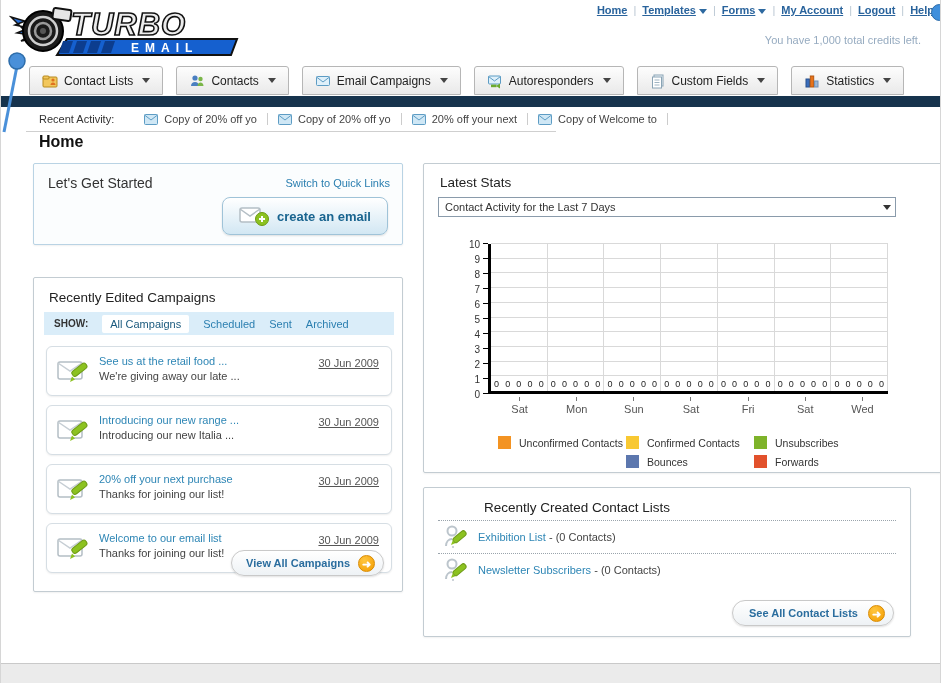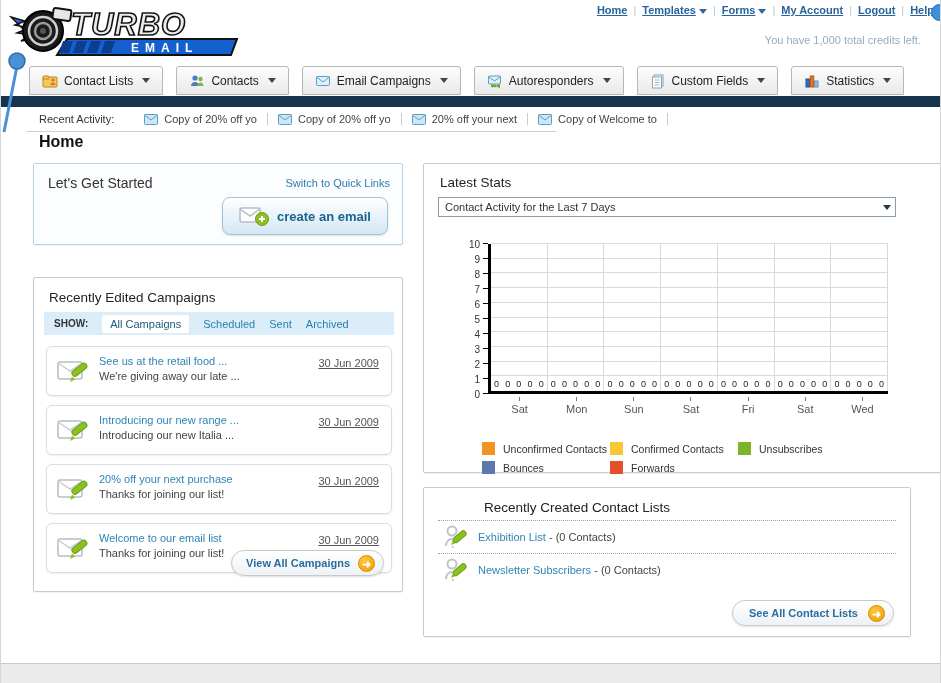--- a/index.html
+++ b/index.html
@@ -78,21 +78,21 @@
   .chart-plot { position:absolute; left:26px; top:0; width:400px; height:150px; border-left:3px solid #000; border-bottom:3px solid #000; display:flex; }
   .hgrid { position:absolute; left:0; right:0; height:1px; background:#d9d9d9; }
   .day-col { flex:1; position:relative; border-right:1px solid #d9d9d9; }
   .zeros { position:absolute; left:0; right:0; bottom:2px; display:flex; justify-content:space-around; font-size:9px; color:#222; }
   .chart-x { position:absolute; left:29px; top:153px; width:400px; display:flex; }
   .xcell { flex:1; text-align:center; }
   .xtick { width:1px; height:4px; background:#777; margin:0 auto 2px; }
   .xlab { font-size:11px; color:#555; }
 
   
-  .legend { position:absolute; left:58px; top:278px; width:400px; display:flex; flex-wrap:wrap; row-gap:6px; }
+  .legend { position:absolute; left:58px; top:272px; width:400px; display:flex; flex-wrap:wrap; row-gap:6px;justify-content:flex-end; }
   .legend-item { width:128px; display:flex; align-items:center; gap:8px; font-size:10.5px; color:#333; }
   .legend-swatch { width:13px; height:13px; flex:0 0 13px; }
 
   
   .cl-panel { left:422px; top:487px; width:488px; height:150px; }
   .cl-title { position:absolute; left:16px; top:12px; font-size:13.5px; color:#222;margin-left:44px; }
   .cl-body { position:absolute; left:14px; top:32px; width:458px; }
   .cl-dotted { border-top:1px dotted #9aa4ac; height:1px; }
   .cl-item { display:flex; align-items:center; gap:10px; height:32px; padding-left:6px; cursor:pointer; }
   .cl-text { font-size:11px; }

